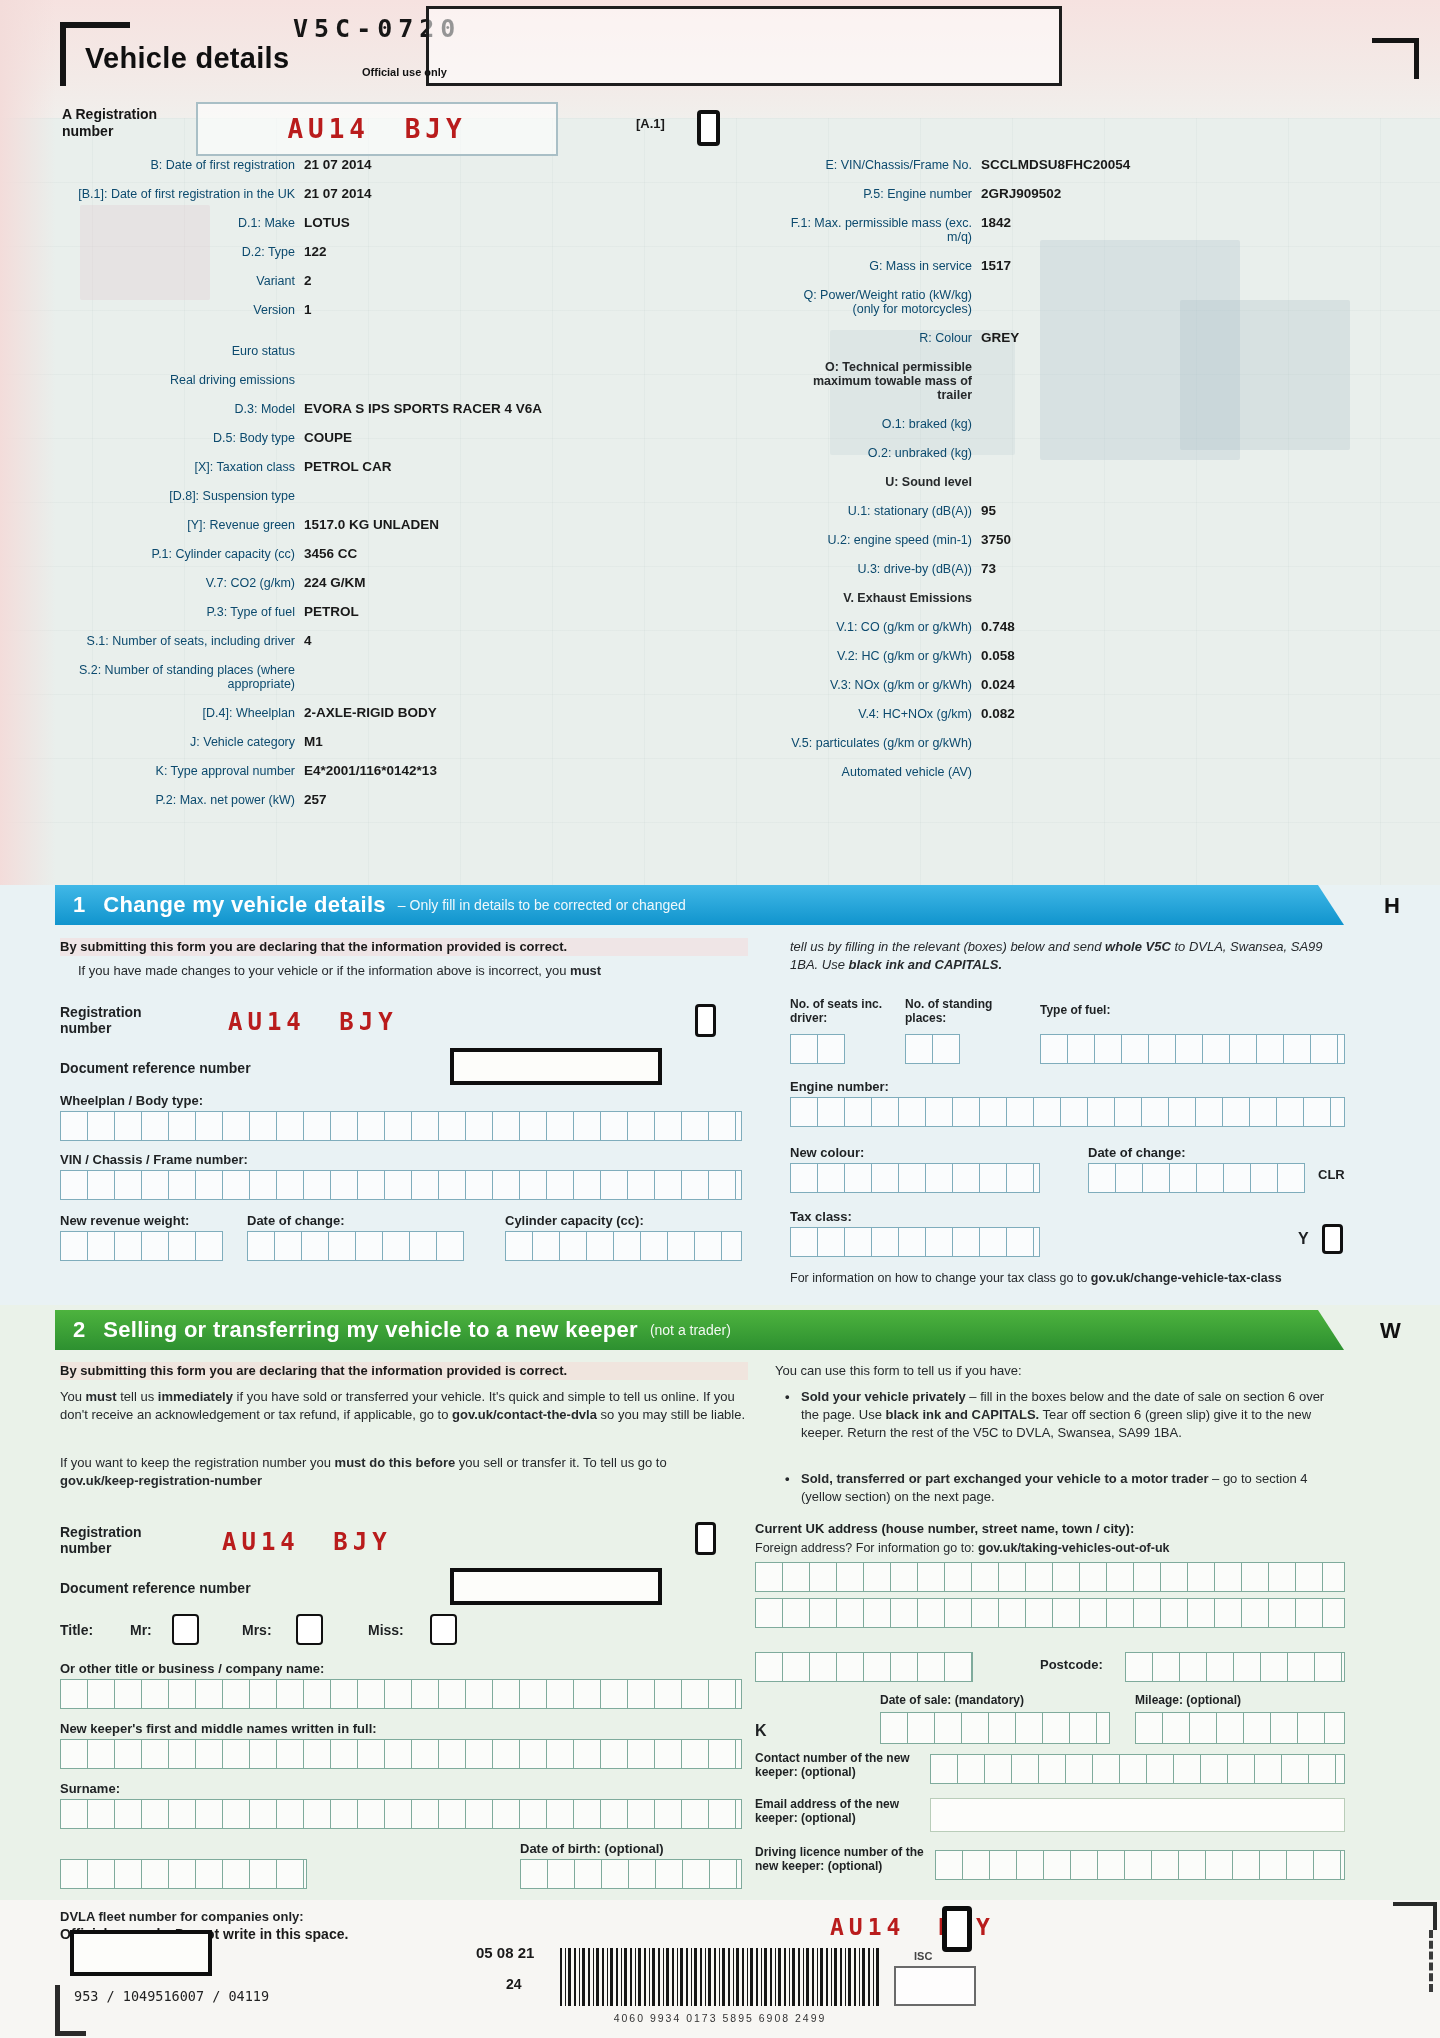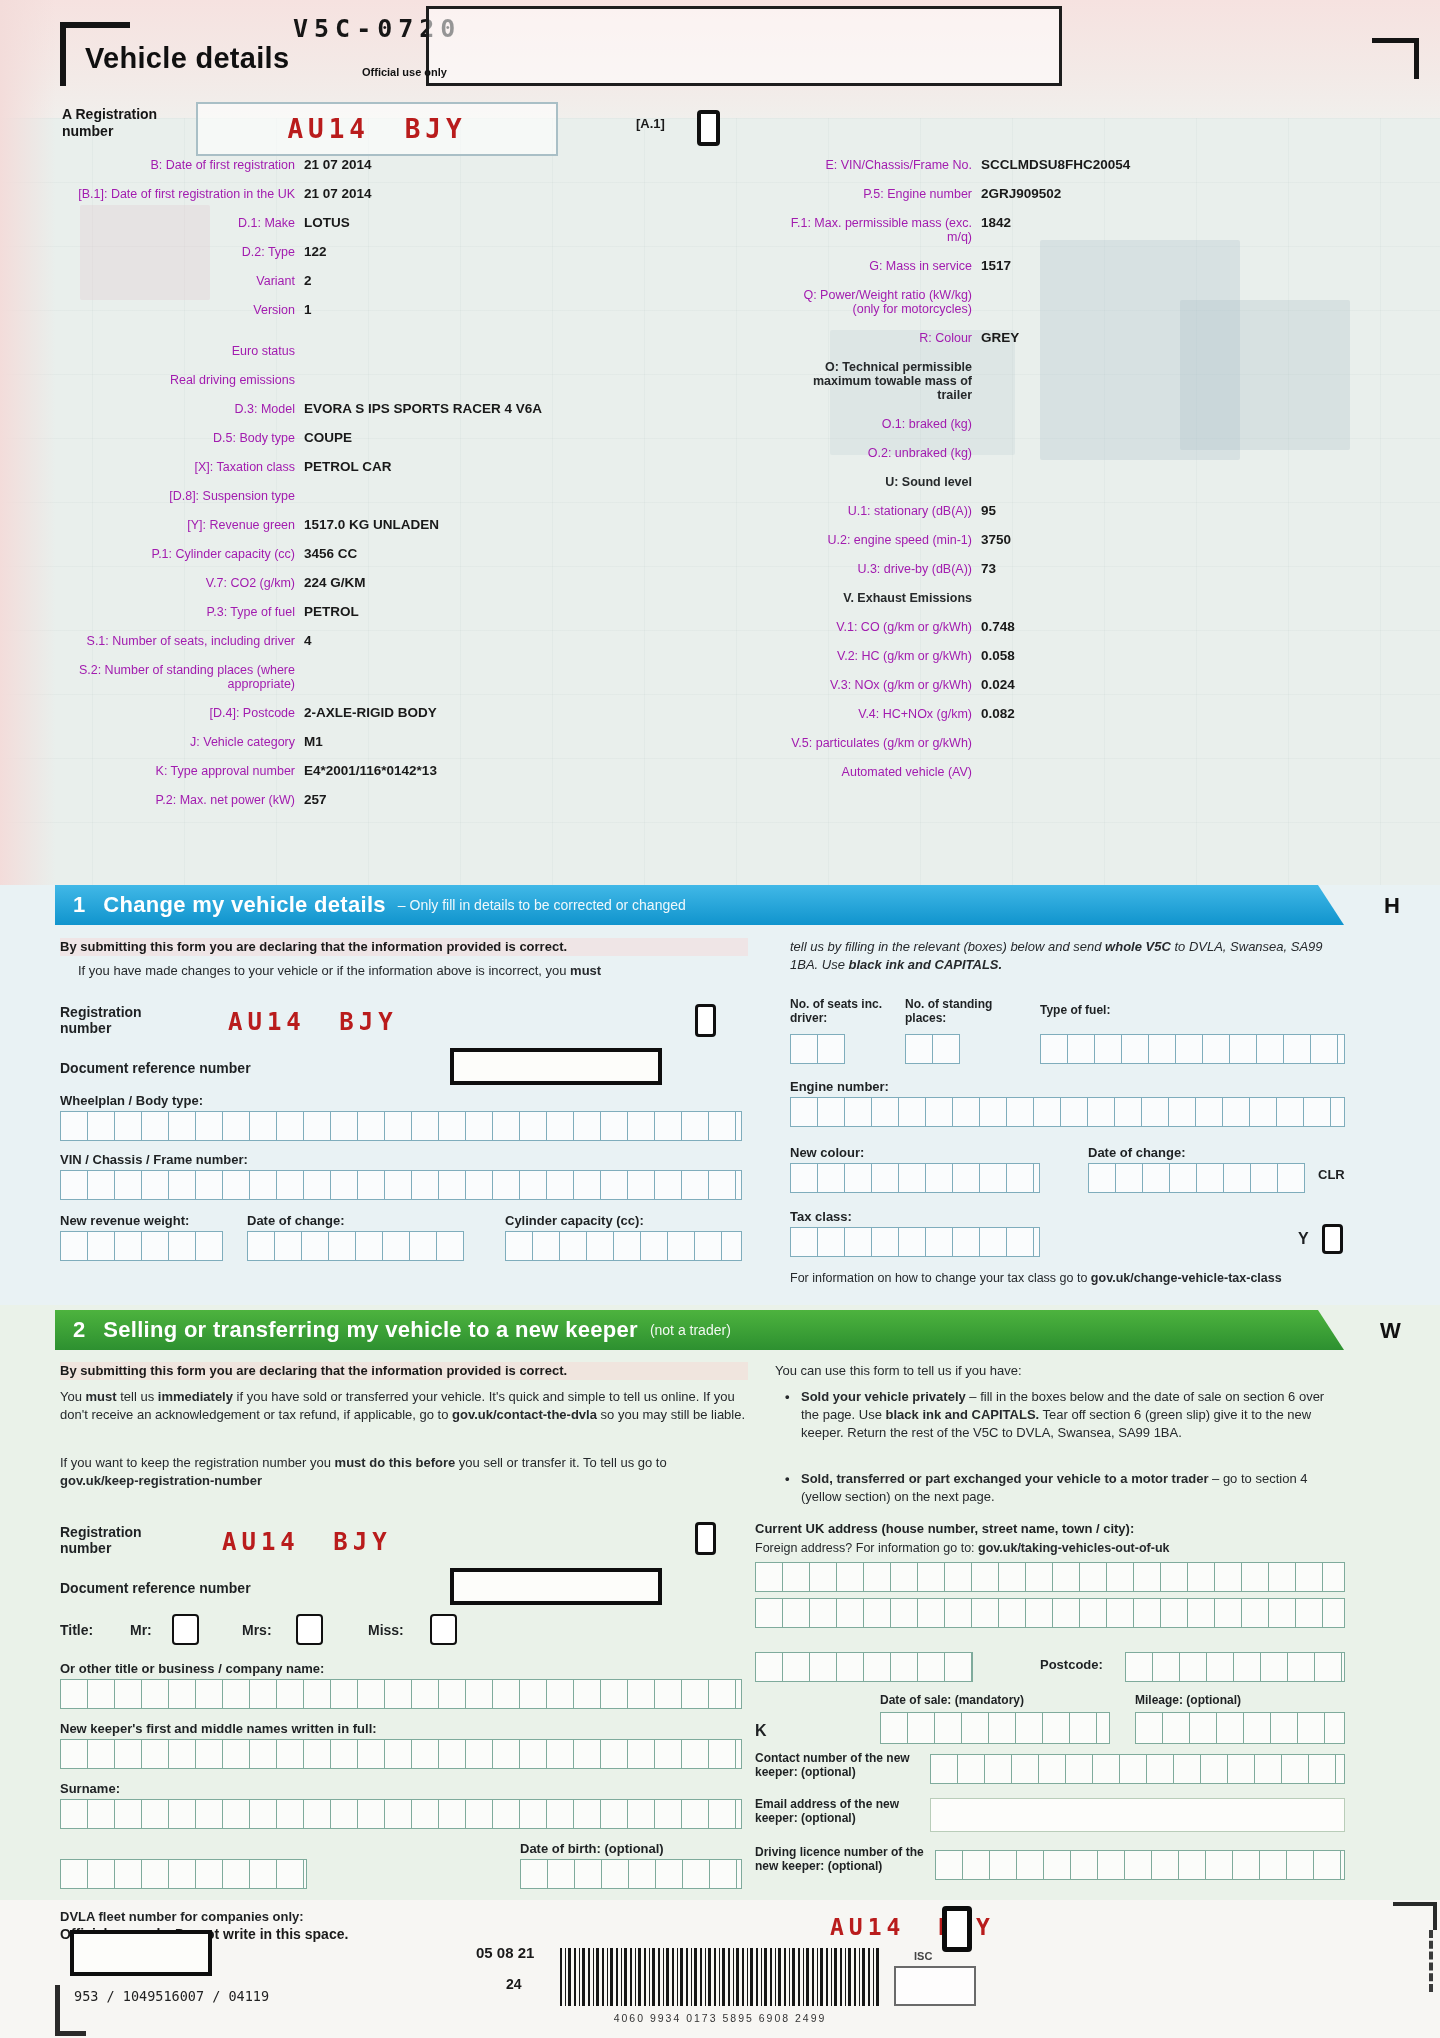--- a/index.html
+++ b/index.html
@@ -33,21 +33,21 @@
   .official-label{font-size:11px;font-weight:800;color:#111;}
   .a1-label{font-size:13px;font-weight:800;}
   .reg-label-a{font-size:14px;font-weight:700;line-height:1.2;color:#151515;}
   .reg-box-a{border:2px solid #a9bfc6;background:rgba(255,255,255,.6);display:flex;align-items:center;justify-content:center;}
   .regval{font-family:"DejaVu Sans Mono",monospace;font-weight:700;color:#b91c1c;
           font-size:24px;letter-spacing:5px;word-spacing:14px;white-space:nowrap;}
   .regval.big{font-size:26px;}
   
   .vcol{position:absolute;}
   .vrow{display:flex;align-items:flex-start;margin-bottom:15px;}
-  .vlabel{width:235px;text-align:right;font-size:12.5px;line-height:14px;color:#a21caf;flex:none;}
+  .vlabel{width:235px;text-align:right;font-size:12.5px;line-height:14px;color:#0c4a6e;flex:none;}
   .vvalue{margin-left:9px;font-size:13.5px;line-height:14px;font-weight:700;color:#191919;white-space:nowrap;}
   .vcol-r .vlabel{width:182px;}
   .vrow.gap{margin-top:27px;}
   .vrow.bl .vlabel{font-weight:700;color:#26292b;}
   
   .secbar{display:flex;align-items:center;color:#fff;padding-left:18px;box-sizing:border-box;
           clip-path:polygon(0 0,calc(100% - 26px) 0,100% 100%,0 100%);}
   .secbar-blue{background:linear-gradient(180deg,#41b8e7 0%,#1094cd 100%);box-shadow:0 5px 9px rgba(50,160,210,.30);}
   .secbar-green{background:linear-gradient(180deg,#4db33e 0%,#2d9030 100%);box-shadow:0 5px 9px rgba(60,150,60,.28);}
   .sec-num{font-size:22px;font-weight:800;margin-right:18px;}
@@ -189,21 +189,21 @@
       </div>
       <div class="vrow">
         <span class="vlabel">S.1: Number of seats, including driver</span>
         <span class="vvalue">4</span>
       </div>
       <div class="vrow">
         <span class="vlabel">S.2: Number of standing places (where appropriate)</span>
         <span class="vvalue"></span>
       </div>
       <div class="vrow">
-        <span class="vlabel">[D.4]: Postcode</span>
+        <span class="vlabel">[D.4]: Wheelplan</span>
         <span class="vvalue">2-AXLE-RIGID BODY</span>
       </div>
       <div class="vrow">
         <span class="vlabel">J: Vehicle category</span>
         <span class="vvalue">M1</span>
       </div>
       <div class="vrow">
         <span class="vlabel">K: Type approval number</span>
         <span class="vvalue">E4*2001/116*0142*13</span>
       </div>

